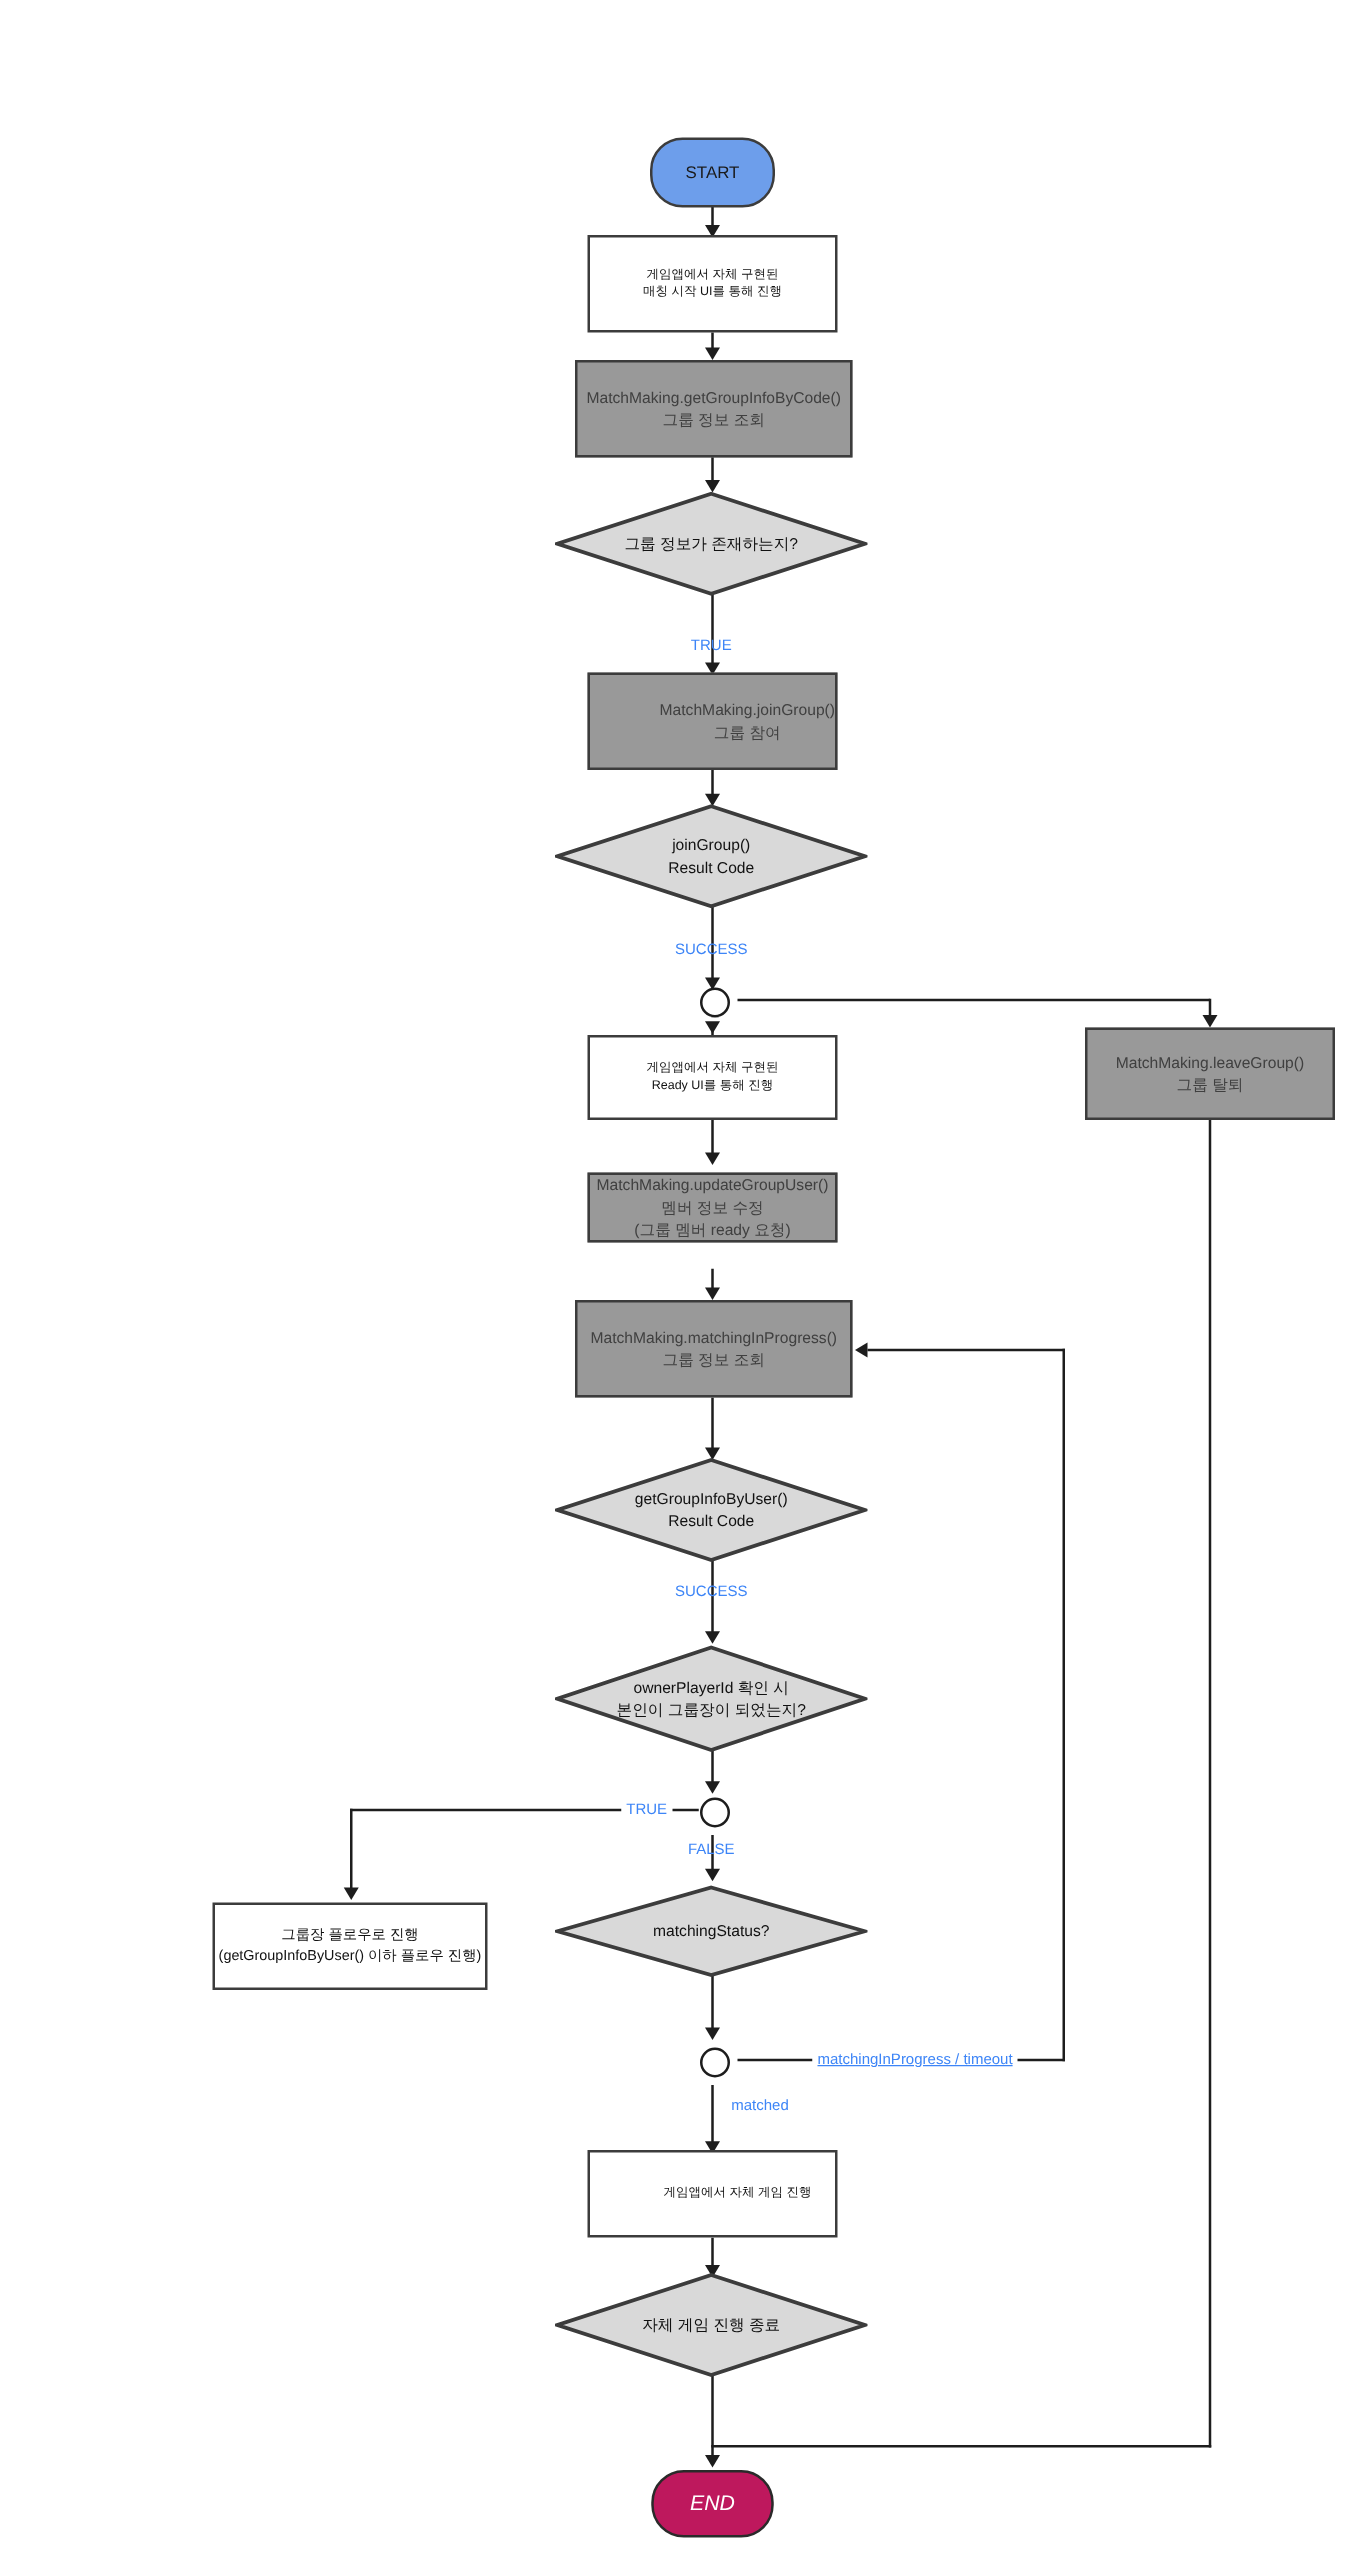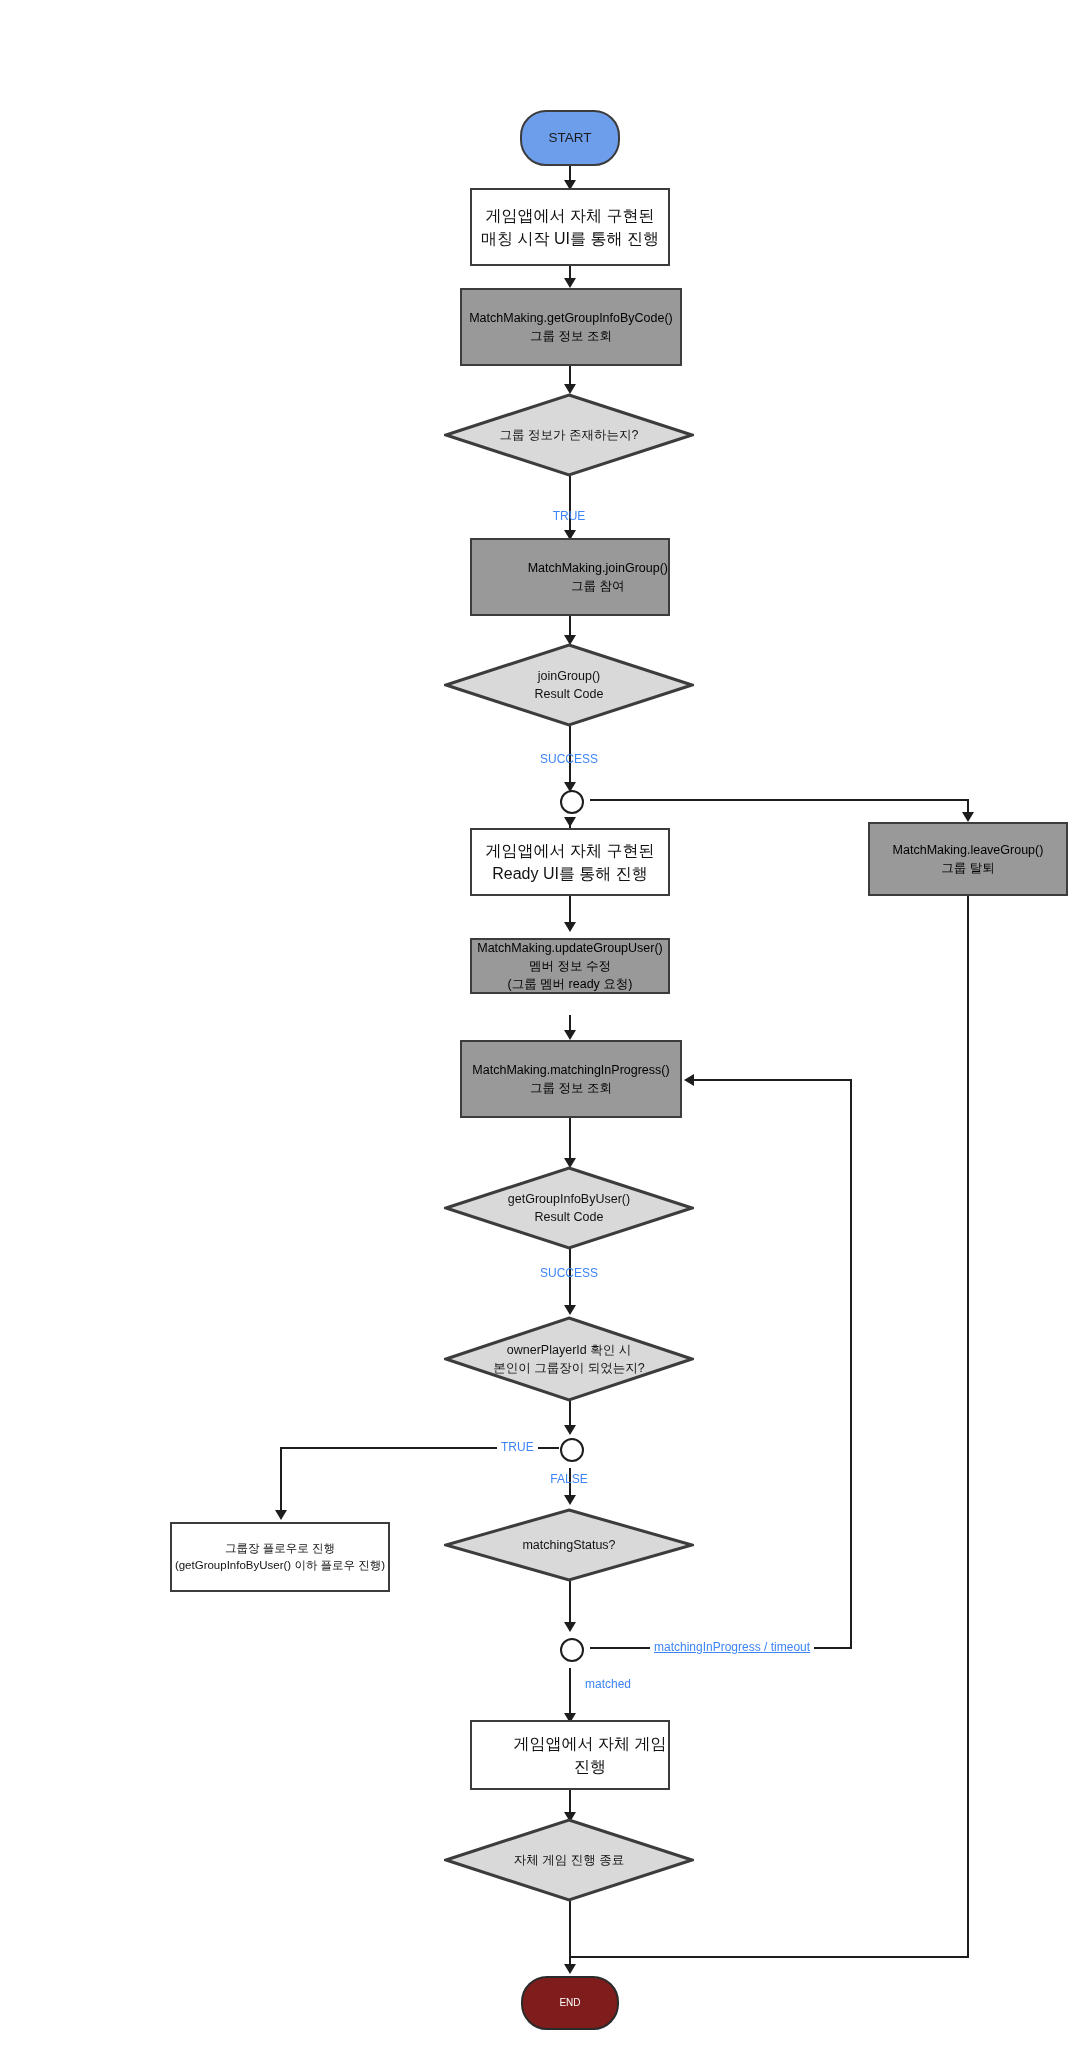--- a/index.html
+++ b/index.html
@@ -6,26 +6,26 @@
   html,body{margin:0;padding:0;background:#ffffff;}
   body{font-family:"Liberation Sans","DejaVu Sans",sans-serif;}
   #stage{position:relative;width:1090px;height:2050px;background:#ffffff;overflow:hidden;}
 
   .node{position:absolute;box-sizing:border-box;display:flex;align-items:center;justify-content:center;text-align:center;}
   .node .txt{white-space:pre-line;line-height:1.45;}
 
   
   .term-start{background:#6d9eeb;border:2px solid #3c3c3c;border-radius:26px;
               font-size:13.5px;color:#1a1a1a;}
-  .term-end{background:#7f1d1d;border:2px solid #2a2a2a;border-radius:26px;
-            font-size:10px;color:#ffffff;}
-
-  
-  .proc-white{background:#ffffff;border:2px solid #3c3c3c;font-size:16px;color:#111;}
-  .proc-gray{background:#999999;border:2px solid #3c3c3c;font-size:12.5px;color:#000000;}
+  .term-end{background:#be185d;border:2px solid #2a2a2a;border-radius:26px;
+            font-size:17px;color:#ffffff;font-style:italic;}
+
+  
+  .proc-white{background:#ffffff;border:2px solid #3c3c3c;font-size:10px;color:#111;}
+  .proc-gray{background:#999999;border:2px solid #3c3c3c;font-size:12.5px;color:#404040;}
 
   
   .diamond{position:absolute;}
   .diamond .dshape{position:absolute;inset:0;}
   .diamond .dlabel{position:absolute;inset:0;display:flex;align-items:center;justify-content:center;
                    text-align:center;font-size:12.5px;color:#111;white-space:pre-line;line-height:1.45;}
 
   
   .ln{position:absolute;background:#1d1d1d;}
   .ln.v{width:2px;}

